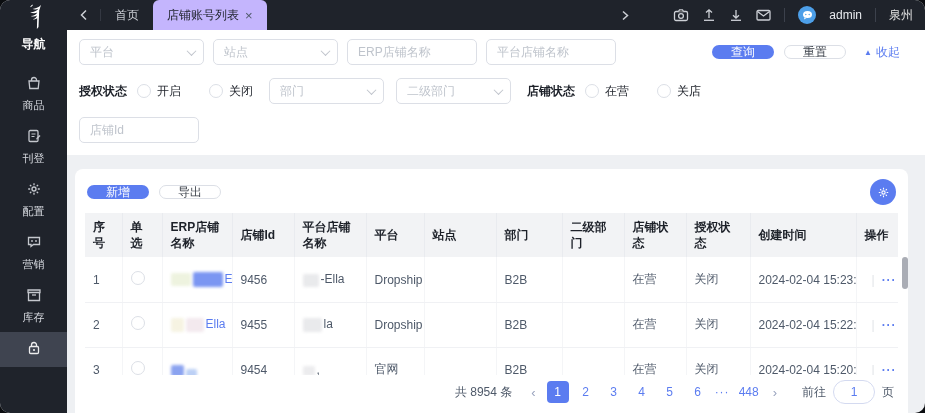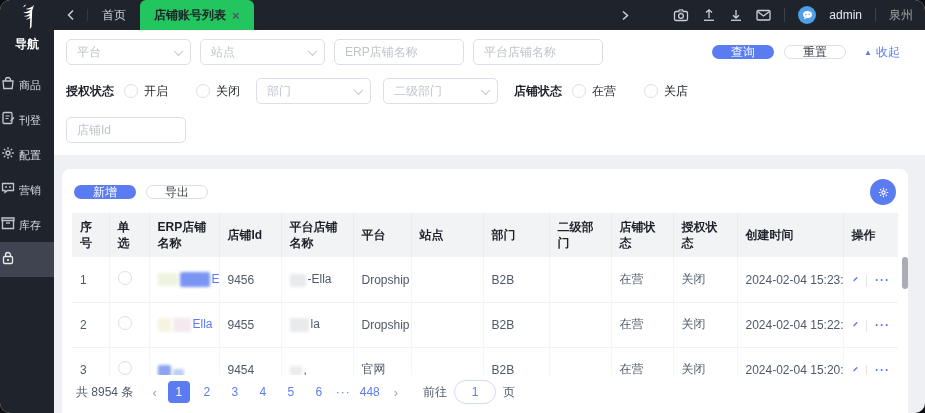--- a/index.html
+++ b/index.html
@@ -1,45 +1,45 @@
 <!DOCTYPE html>
 <html><head>
 <meta charset="utf-8">
 <style>
   * { margin:0; padding:0; box-sizing:border-box; }
   html,body { width:925px; height:413px; background:#0b0d10; font-family:"Liberation Sans","DejaVu Sans",sans-serif; }
   .app { width:925px; height:413px; display:flex; background:#eef0f3; border-radius:10px; overflow:hidden; position:relative; }
 
   
-  .sidebar { width:54px; background:#1f232b; color:#e3e5ea; display:flex; flex-direction:column; align-items:center; flex-shrink:0; }
+  .sidebar { width:67px; background:#1f232b; color:#e3e5ea; display:flex; flex-direction:column; align-items:center; flex-shrink:0; }
   .logo { margin-top:4px; }
   .logo-label { font-size:12px; font-weight:bold; color:#fff; margin:2px 0 14px; }
-  .nav-item { width:100%; display:flex; align-items:center; gap:3px; padding:8px 0 7px; cursor:pointer; }
+  .nav-item { width:100%; display:flex; flex-direction:column; align-items:center; gap:3px; padding:8px 0 7px; cursor:pointer; }
   .nav-item .lbl { font-size:11px; color:#d6d9df; }
   .nav-item svg { opacity:.9; }
   .nav-item.active { background:#3f4450; }
 
   
   .main { flex:1; display:flex; flex-direction:column; min-width:0; }
 
   
   .topbar { height:30px; background:#1f232b; display:flex; align-items:stretch; color:#cdd0d6; flex-shrink:0; }
   .tb-left { display:flex; align-items:center; }
   .tb-back { width:34px; display:flex; align-items:center; justify-content:center; border-right:1px solid #343842; cursor:pointer; }
   .tab { display:flex; align-items:center; gap:6px; padding:0 14px; font-size:12px; height:30px; cursor:pointer; color:#cdd0d6; }
-  .tab.active { background:#22c55e; color:#1d2129; border-radius:6px 6px 0 0; font-weight:bold; }
+  .tab.active { background:#c4b5fd; color:#1d2129; border-radius:6px 6px 0 0; font-weight:normal; }
   .tab .close { font-size:13px; color:#6b7widt280; color:#8a8f99; }
   .tab.active .close { color:#4e5969; }
   .tb-right { margin-left:auto; display:flex; align-items:center; gap:13px; padding-right:12px; }
   .tb-chev { margin-right:30px; cursor:pointer; display:flex; align-items:center; }
   .tb-icon { display:flex; align-items:center; cursor:pointer; }
   .tb-divider { width:1px; height:14px; background:#3c414c; }
   .avatar { width:18px; height:18px; border-radius:50%; background:#4d9fe8; display:flex; align-items:center; justify-content:center; }
   .tb-user { font-size:12px; color:#e8eaee; cursor:pointer; }
-  .tb-site { font-size:12px; color:#a3a3a3; }
+  .tb-site { font-size:12px; color:#e5e5e5; }
 
   
   .filter-panel { background:#fff; padding:9px 25px 12px 12px; }
   .f-row { display:flex; align-items:center; }
   .f-row1 { gap:9px; }
   .f-row2 { margin-top:13px; gap:0; font-size:12px; color:#1d2129; }
   .f-row3 { margin-top:13px; }
   .sel, .inp { height:26px; border:1px solid #dcdfe6; border-radius:5px; background:#fff; display:flex; align-items:center; padding:0 8px 0 10px; font-size:12px; }
   .sel { justify-content:space-between; cursor:pointer; }
   .ph { color:#bfc4cc; }
@@ -80,21 +80,21 @@
   .rd-gray { width:16px; height:13px; background:#e9eaec; }
   .rd-gray2 { width:19px; height:14px; background:#e9eaec; }
   .rd-gray3 { width:12px; height:10px; background:#ececee; }
   .ops { display:flex; align-items:center; gap:7px; }
   .ops .sep { color:#e2e4e8; }
   .more { color:#5b7cf0; letter-spacing:1px; cursor:pointer; font-weight:bold; }
   .vscroll { position:absolute; right:0; top:40px; bottom:4px; width:7px; }
   .vthumb { position:absolute; top:4px; right:0; width:6px; height:32px; border-radius:3px; background:#aaadb5; }
 
   
-  .pagination { height:38px; display:flex; align-items:center; justify-content:flex-start; gap:6px; padding:0 14px 4px; font-size:12px; color:#4e5969; }
+  .pagination { height:38px; display:flex; align-items:center; justify-content:flex-end; gap:6px; padding:0 14px 4px; font-size:12px; color:#4e5969; }
   .pg-total { margin-right:8px; }
   .pg-size { height:24px; border:1px solid #d4daf0; border-radius:12px; color:#5b7cf0; display:flex; align-items:center; padding:0 10px 0 14px; gap:8px; cursor:pointer; margin-right:10px; }
   .pg-arrow { color:#99a3be; padding:0 5px; cursor:pointer; font-size:13px; }
   .pg-num { min-width:22px; height:22px; display:flex; align-items:center; justify-content:center; color:#5b7cf0; border-radius:4px; cursor:pointer; padding:0 3px; }
   .pg-num.active { background:#5b7cf0; color:#fff; }
   .pg-ellipsis { color:#5b7cf0; letter-spacing:1px; }
   .pg-goto { display:flex; align-items:center; gap:7px; margin-left:14px; }
   .pg-input { width:42px; height:24px; border:1px solid #d4daf0; border-radius:12px; text-align:center; color:#5b7cf0; font-size:12px; outline:none; font-family:inherit; }
 </style>
 </head>

